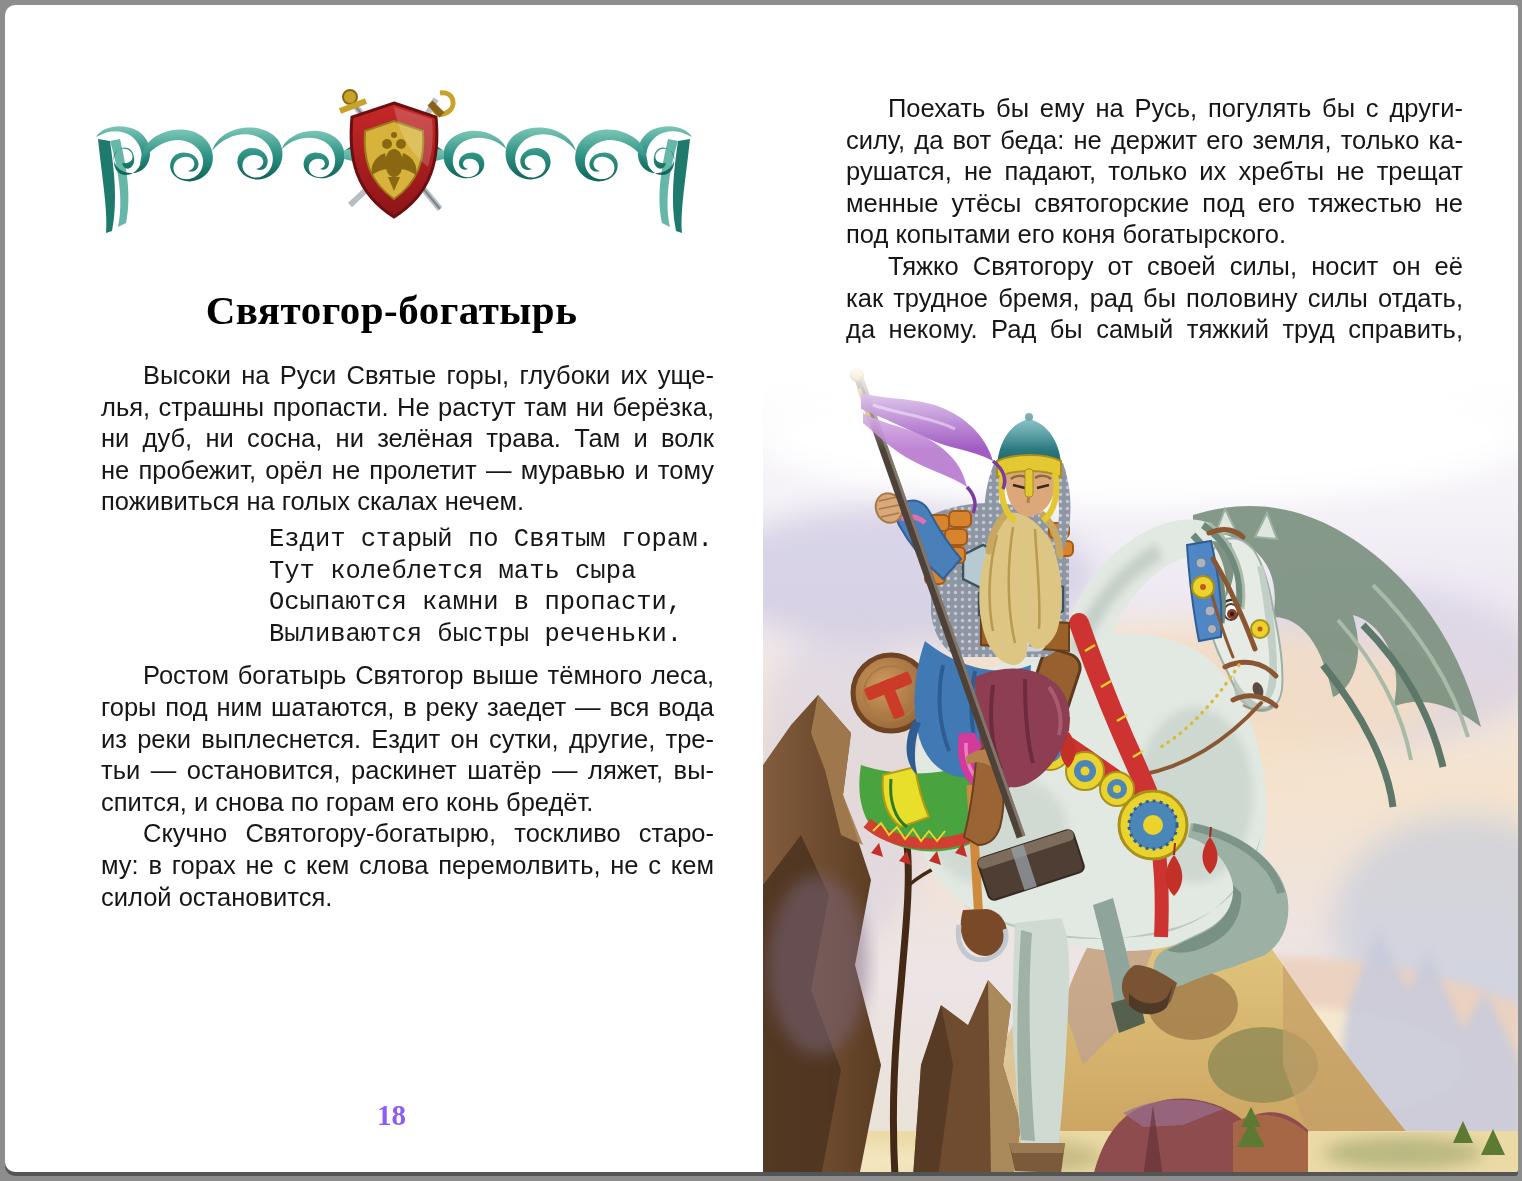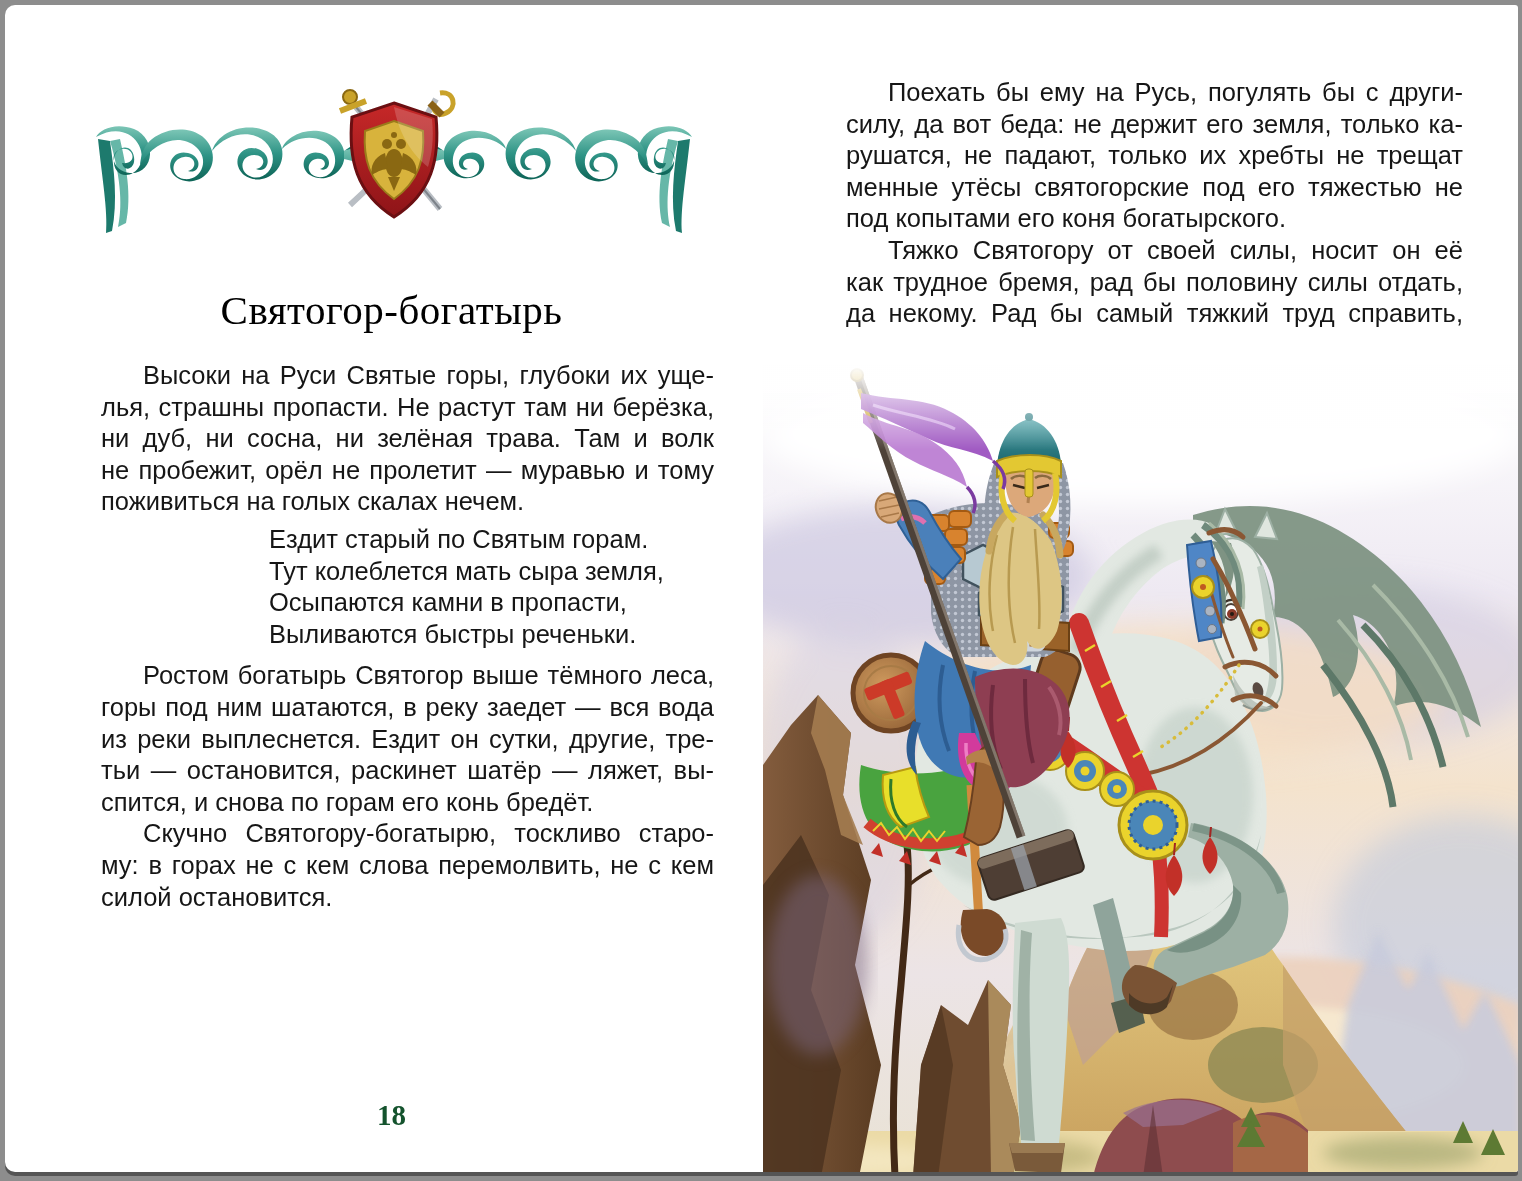--- a/index.html
+++ b/index.html
@@ -3,30 +3,30 @@
 <meta charset="utf-8">
 <style>
   html,body{margin:0;padding:0;background:#8d8d8d;}
   #stage{position:relative;width:1522px;height:1181px;background:#8d8d8d;overflow:hidden;
          font-family:"Liberation Sans", sans-serif;}
   #book{position:absolute;left:5px;top:5px;width:1513px;height:1167px;background:#ffffff;
         border-radius:10px 3px 3px 10px;box-shadow:0 4px 0 rgba(40,40,40,.55);overflow:hidden;}
   
   .textcol{position:absolute;color:#161616;font-size:25.5px;line-height:31.6px;}
   #left-col{left:96px;top:355px;width:613px;}
-  #right-col{left:841px;top:72px;width:617px;}
+  #right-col{left:841px;top:88px;width:617px;}
   .para .line{height:31.6px;overflow:hidden;text-align:justify;text-align-last:justify;}
   .para .line.first{text-indent:42px;}
   .para.endleft .line.lastline{text-align-last:left;}
   .verse{margin:6px 0 10px 168px;}
-  .verse .line{height:31.6px;overflow:hidden;text-align:left;}
+  .verse .line{height:31.6px;overflow:hidden;text-align:left;font-family:Liberation Mono, monospace;}
   #chapter-title{position:absolute;left:80px;top:281px;width:613px;text-align:center;
-      font-family:"Liberation Serif", serif;font-weight:normal;font-size:41px;letter-spacing:.5px;}
+      font-family:"Liberation Serif", serif;font-weight:bold;font-size:41px;letter-spacing:.5px;}
   #page-num{position:absolute;left:80px;top:1094px;width:613px;text-align:center;
-      font-family:"Liberation Serif", serif;font-weight:bold;font-size:29px;color:#14532d;}
+      font-family:"Liberation Serif", serif;font-weight:bold;font-size:29px;color:#8b5cf6;}
   #ornament{position:absolute;left:83px;top:76px;}
   #illo{position:absolute;left:758px;top:360px;}
 </style>
 </head>
 <body>
 
 <div id="stage">
  <div id="book">
 
   <svg id="ornament" width="612" height="172" viewBox="0 0 612 172">

